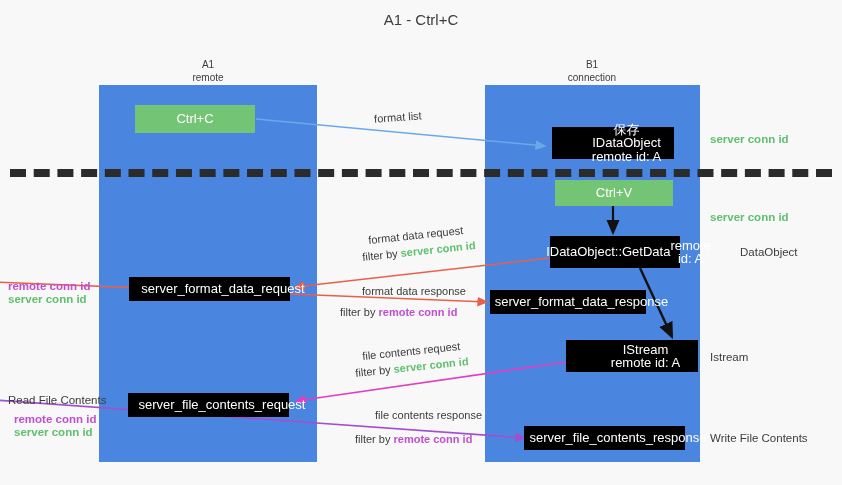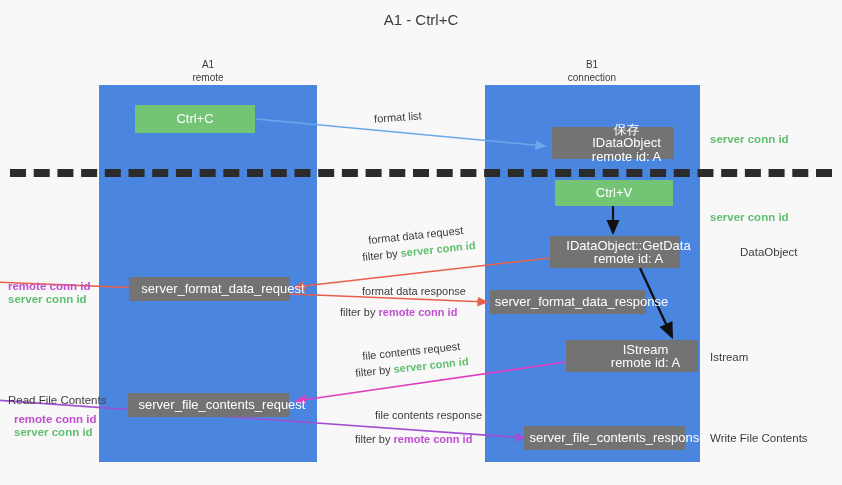--- a/index.html
+++ b/index.html
@@ -36,21 +36,21 @@
   }
 
   
   .box{
     position:absolute;box-sizing:border-box;
     display:flex;align-items:center;justify-content:center;
     text-align:center;color:#ffffff;font-size:13px;line-height:13.5px;
     padding:2px 4px;
   }
   .box.green{background:#74c476;}
-  .box.orange{background:#737373;padding-left:31px;}
+  .box.orange{background:#000000;padding-left:31px;}
 
   
   .side{position:absolute;font-size:11.5px;line-height:14px;}
   .grn{color:#5fbf6f;font-weight:bold;}
   .pur{color:#c04fd0;font-weight:bold;}
   .dark{color:#3c3c3c;}
   .edge-label{position:absolute;font-size:11px;line-height:14px;color:#3c3c3c;white-space:nowrap;}
   .edge-label .plain{color:#3c3c3c;font-weight:normal;}
 
   svg#wires{position:absolute;left:0;top:0;width:842px;height:485px;pointer-events:none;}
@@ -114,21 +114,21 @@
 
   <div class="box green" style="left:135px;top:105px;width:120px;height:28px;">Ctrl+C</div>
 
   <div class="box orange" style="left:552px;top:127px;width:122px;height:32px;flex-direction:column;">
     <span>保存IDataObject</span>
     <span>remote id: A</span>
   </div>
 
   <div class="box green" style="left:555px;top:180px;width:118px;height:26px;">Ctrl+V</div>
 
-  <div class="box orange" style="left:550px;top:236px;width:130px;height:32px;flex-direction:column;">
+  <div class="box orange" style="left:550px;top:236px;width:130px;height:32px;">
     <span>IDataObject::GetData</span>
     <span>remote id: A</span>
   </div>
 
   <div class="box orange" style="left:566px;top:340px;width:132px;height:32px;flex-direction:column;">
     <span>IStream</span>
     <span>remote id: A</span>
   </div>
 
   <div class="box orange" style="left:129px;top:277px;width:161px;height:24px;">server_format_data_request</div>

